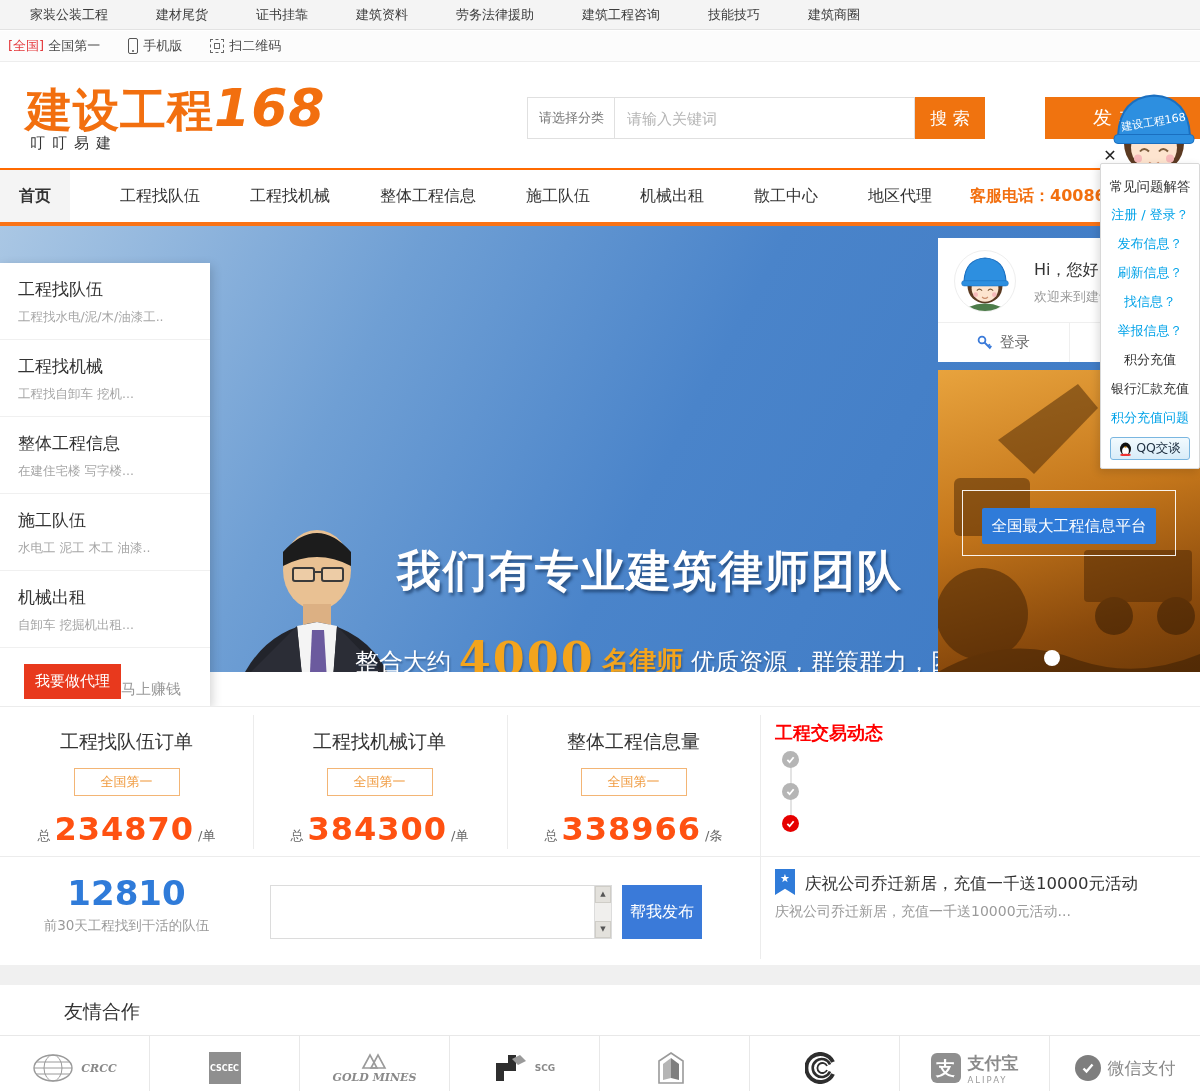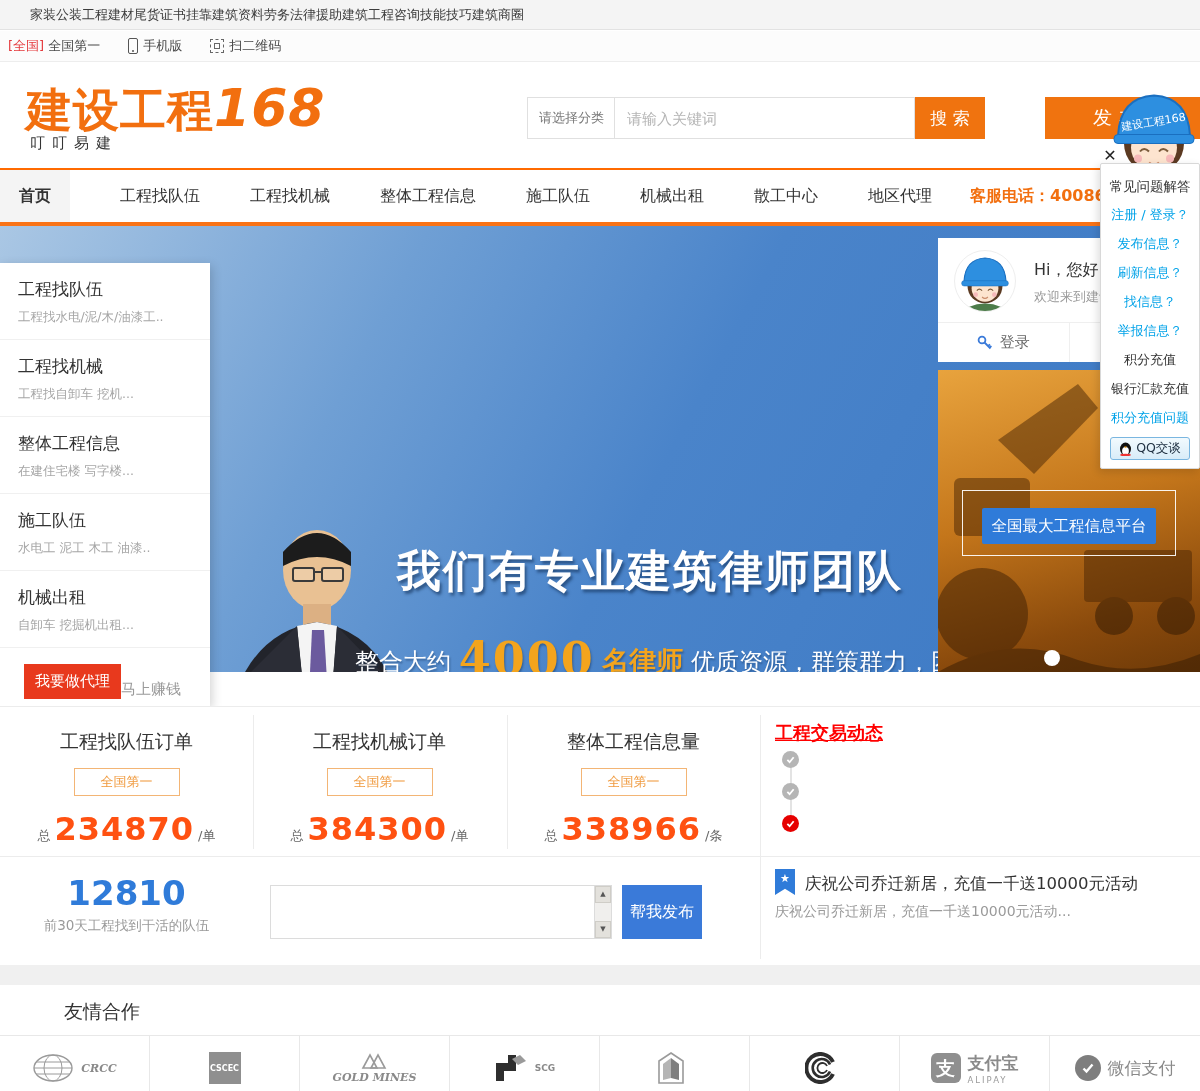--- a/index.html
+++ b/index.html
@@ -3,21 +3,21 @@
 <meta charset="utf-8">
 <style>
   * { box-sizing: border-box; margin: 0; padding: 0; }
   html,body { background:#fff; }
   body { font-family: "DejaVu Sans", "Liberation Sans", sans-serif; }
   #page { position: relative; width: 1200px; height: 1091px; overflow: hidden; background: #fff; margin: 0 auto; }
   .abs { position: absolute; }
 
   
   .topbar { top:0; left:0; width:1200px; height:30px; background:#f4f4f4; border-bottom:1px solid #e2e2e2;
-            display:flex; align-items:center; padding-left:30px; font-size:13px; color:#3c3c3c; z-index:3;}
+            display:flex; align-items:center; padding-left:30px; gap:48px; font-size:13px; color:#3c3c3c; z-index:3;}
   .topbar span { cursor:pointer; white-space:nowrap; }
   .utilbar { top:31px; left:0; width:1200px; height:31px; background:#fcfcfc; border-bottom:1px solid #ededed;
              display:flex; align-items:center; padding-left:8px; font-size:13px; color:#4a4a4a; z-index:3;}
   .region { color:#e4393c; margin-right:4px; }
   .util-item { display:flex; align-items:center; gap:5px; margin-left:28px; cursor:pointer;}
   .phone-ic { width:10px; height:16px; border:1px solid #555; border-radius:2px; position:relative;}
   .phone-ic::after{ content:""; position:absolute; bottom:1px; left:3px; width:2px; height:2px; background:#555; border-radius:50%;}
   .qr-ic { width:14px; height:14px; position:relative; border:1px dashed #666;}
   .qr-ic::after{ content:""; position:absolute; inset:3px; border:1px solid #666;}
 
@@ -94,21 +94,21 @@
 
   
   .stats-wrap { left:0; top:706px; width:1200px; height:259px; background:#fff; border-top:1px solid #ececec; z-index:6;}
   .vdiv { position:absolute; width:1px; background:#ececec; }
   .hdiv { position:absolute; left:0; width:1200px; height:1px; background:#ececec; }
   .stat-card { position:absolute; top:0; width:253px; height:149px; text-align:center;}
   .stat-title { margin-top:22px; font-size:19px; color:#333;}
   .stat-badge { display:inline-block; margin-top:13px; border:1px solid #f3b575; color:#f09a3e; font-size:13px; padding:4px 26px;}
   .stat-line { margin-top:14px; font-size:13px; color:#666;}
   .stat-val { font-size:32px; font-weight:bold; color:#ff5111; margin:0 4px; letter-spacing:1px;}
-  .trade-title { position:absolute; left:775px; top:14px; font-size:18px; font-weight:bold; color:#ff0000;text-decoration:underline;}
+  .trade-title { position:absolute; left:775px; top:14px; font-size:18px; font-weight:bold; color:#ff0000;}
   .tl-line { position:absolute; left:790px; top:52px; width:2px; height:66px; background:#e3e3e3;}
   .tl-dot { position:absolute; left:782px; width:17px; height:17px; border-radius:50%; display:flex; align-items:center; justify-content:center;}
   .tl-dot svg { width:9px; height:9px; }
 
   
   .big-count { position:absolute; left:0; top:166px; width:253px; text-align:center; font-size:34px; font-weight:bold; color:#2f7bd9;}
   .count-desc { position:absolute; left:0; top:210px; width:253px; text-align:center; font-size:13.5px; color:#9a9a9a;}
   .pub-area { position:absolute; left:270px; top:178px; width:342px; height:54px; border:1px solid #dcdcdc; background:#fff;}
   .pub-area textarea { width:100%; height:100%; border:none; resize:none; outline:none; padding:6px 24px 6px 8px; font-family:inherit;}
   .fake-scroll { position:absolute; right:0; top:0; width:17px; height:100%; background:#f0efed; border-left:1px solid #dcdcdc;

